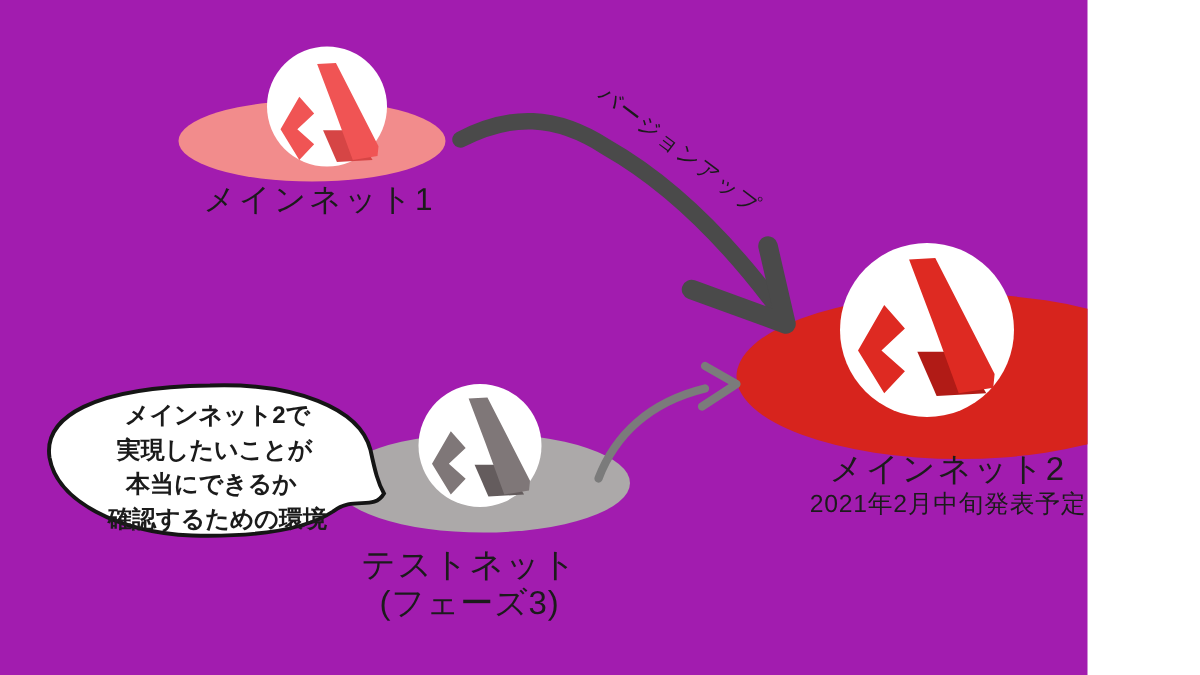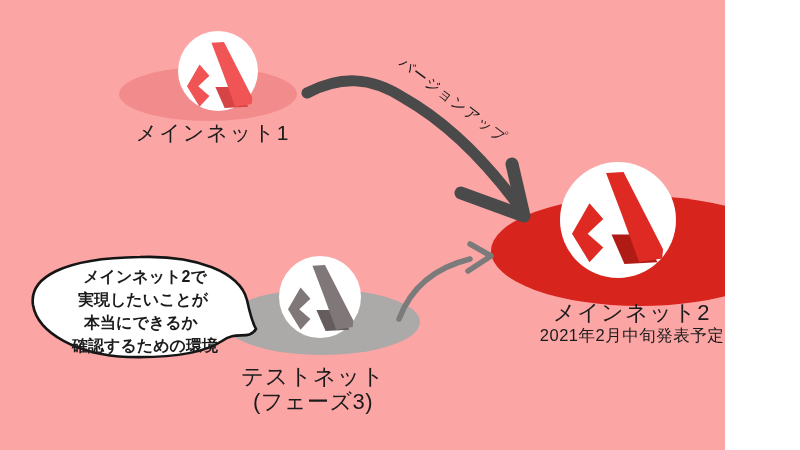--- a/index.html
+++ b/index.html
@@ -1,19 +1,19 @@
 <!DOCTYPE html>
 <html><head>
 <meta charset="utf-8">
 <style>
   html,body{margin:0;padding:0;background:#ffffff;}
   .stage{
     position:relative;
     width:725px;height:450px;
-    background:#fca5a5;
+    background:#a21caf;
     overflow:hidden;
     font-family:"Liberation Sans","DejaVu Sans",sans-serif;
   }
   svg{display:block;}
   text{
     font-family:"Liberation Sans","DejaVu Sans",sans-serif;
     fill:#1b1b1b;
   }
   .node-label{font-weight:500;}
   .bubble-line{font-weight:600;}

